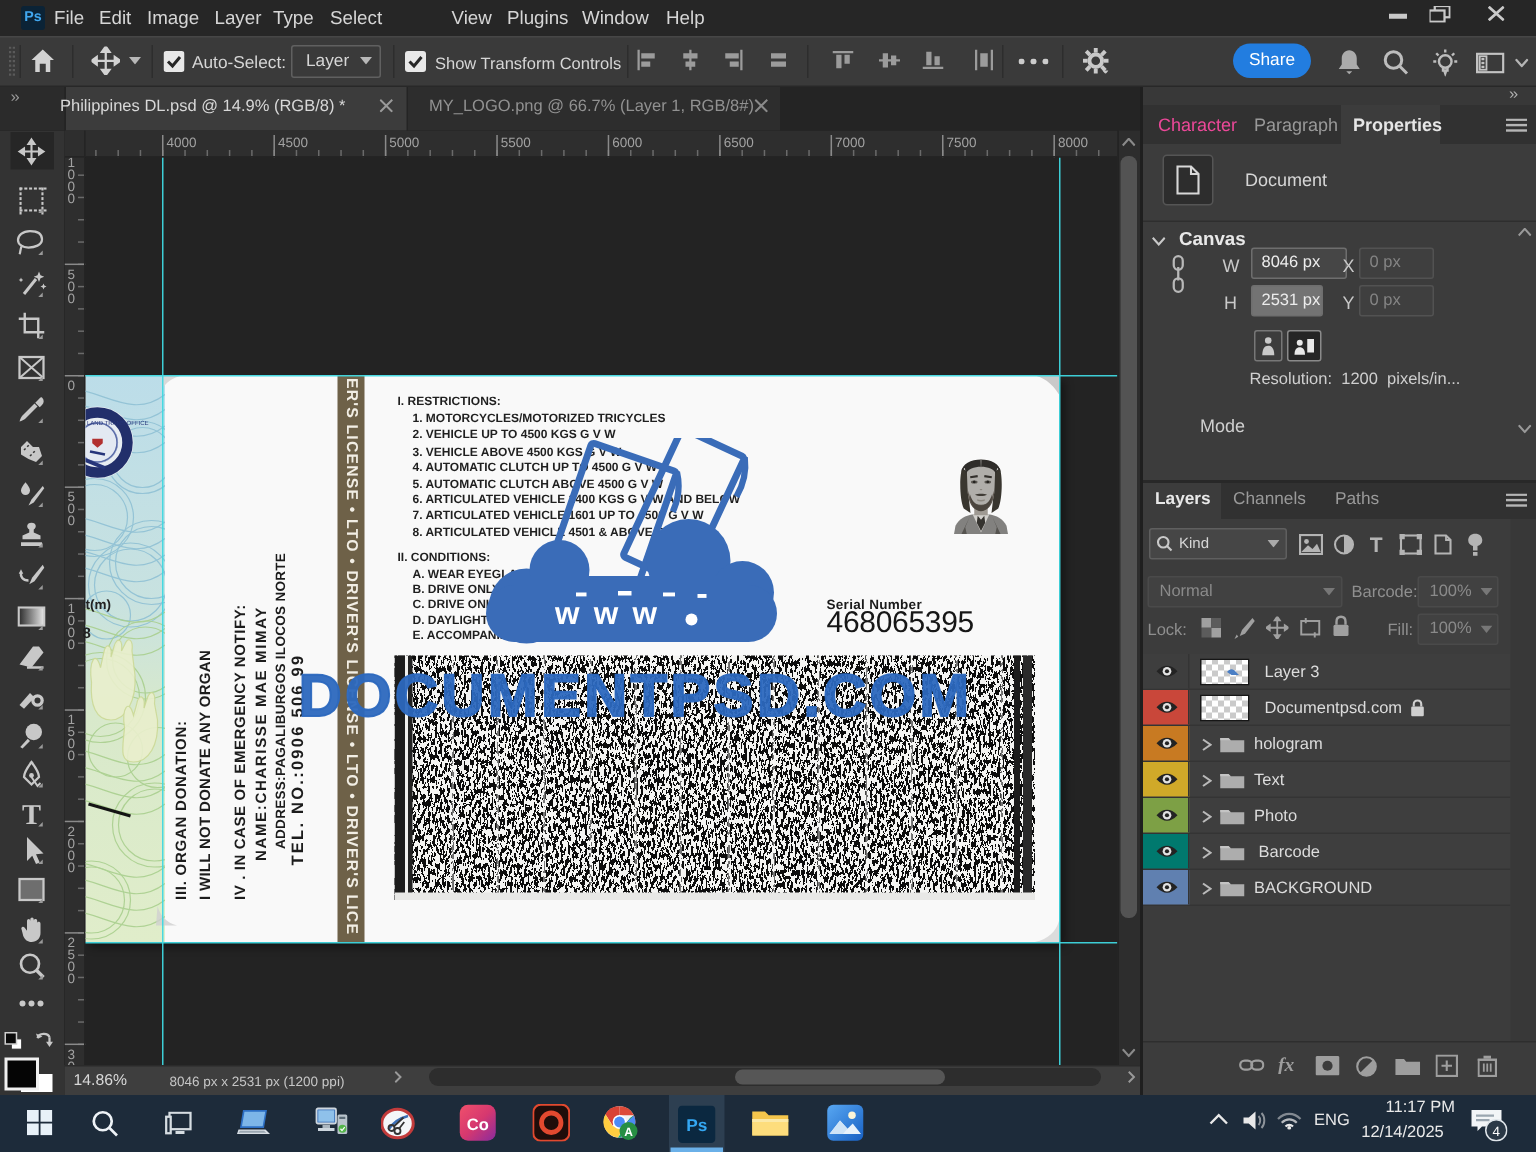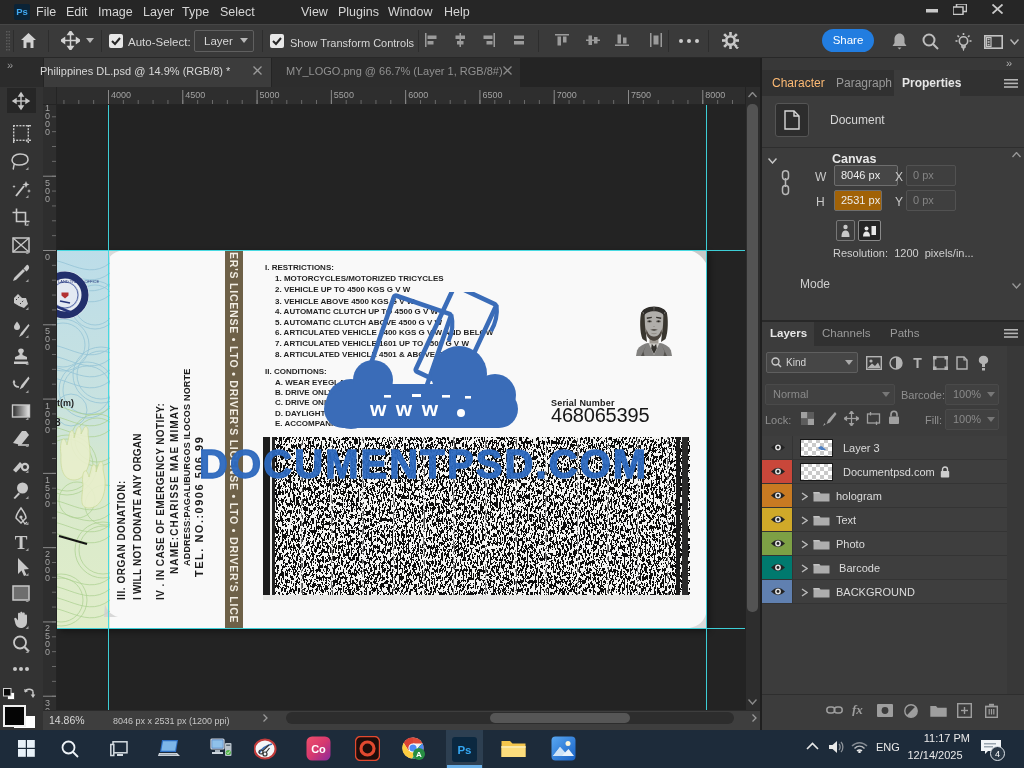--- a/index.html
+++ b/index.html
@@ -738,47 +738,47 @@
 <div class="abs" style="left:490px;top:713px;width:140px;height:10px;background:#565656;border-radius:5px;"></div>
 <svg class="abs" style="left:752px;top:714px;" width="5" height="8" viewBox="0 0 5 8">
       <path d="M0.5 0.5 L4 4 L0.5 7.5" stroke="#9a9a9a" stroke-width="1.3" fill="none"></path>
     </svg>
 <div class="abs" style="left:760px;top:58px;width:2px;height:672px;background:#1f1f1f;"></div>
 <div class="abs" style="left:762px;top:58px;width:262px;height:672px;background:#3c3c3c;"></div>
 <div class="abs" style="left:762px;top:58px;width:262px;height:12px;background:#383838;"></div>
 <div class="txt" style="left:1006px;top:57px;font-size:11px;color:#b0b0b0;font-weight:normal;">»</div>
 <div class="abs" style="left:762px;top:70px;width:262px;height:26px;background:#313131;"></div>
 <div class="abs" style="left:894px;top:70px;width:66px;height:26px;background:#3c3c3c;"></div>
-<div class="txt" style="left:772px;top:76px;font-size:12px;color:#fdba74;font-weight:normal;">Character</div>
+<div class="txt" style="left:772px;top:76px;font-size:12px;color:#ec4899;font-weight:normal;">Character</div>
 <div class="txt" style="left:836px;top:76px;font-size:12px;color:#999999;font-weight:normal;">Paragraph</div>
 <div class="txt" style="left:902px;top:76px;font-size:12px;color:#e6e6e6;font-weight:bold;text-align:center;">Properties</div>
 <svg class="abs" style="left:1004px;top:79px;" width="14" height="9" viewBox="0 0 14 9">
       <g fill="#b5b5b5">
         <rect y="0" width="14" height="1.6"></rect>
         <rect y="3.6" width="14" height="1.6"></rect>
         <rect y="7.2" width="14" height="1.6"></rect>
       </g>
     </svg>
 <div class="abs" style="left:775px;top:103px;width:34px;height:34px;background:#2d2d2d;border:1px solid #555;border-radius:3px;"></div>
 <svg class="abs" style="left:783px;top:110px;" width="18" height="20" viewBox="0 0 18 20">
       <path d="M2 1 h9 l5 5 v13 h-14 z" fill="none" stroke="#d8d8d8" stroke-width="1.4"></path>
       <path d="M11 1 v5 h5" fill="none" stroke="#d8d8d8" stroke-width="1.4"></path>
     </svg>
 <div class="txt" style="left:830px;top:113px;font-size:12px;color:#d6d6d6;font-weight:normal;">Document</div>
 <div class="abs" style="left:762px;top:147px;width:262px;height:1px;background:#2e2e2e;"></div>
 <svg class="abs" style="left:768px;top:158px;" width="9" height="6" viewBox="0 0 9 6">
       <path d="M0.5 0.5 L4.5 5 L8.5 0.5" stroke="#c9c9c9" stroke-width="1.4" fill="none"></path>
     </svg>
-<div class="txt" style="left:786px;top:152px;font-size:12.5px;color:#e8e8e8;font-weight:bold;margin-left:46px;">Canvas</div>
+<div class="txt" style="left:786px;top:152px;font-size:12.5px;color:#e8e8e8;font-weight:bold;">Canvas</div>
 <div class="txt" style="left:815px;top:170px;font-size:12px;color:#c9c9c9;font-weight:normal;">W</div>
 <div class="abs" style="left:834px;top:165px;width:64px;height:21px;background:#464646;border:1px solid #6e6e6e;border-radius:2px;color:#ececec;font-size:11px;line-height:19px;padding-left:6px">8046 px</div>
 <div class="txt" style="left:895px;top:170px;font-size:12px;color:#c9c9c9;font-weight:normal;">X</div>
 <div class="abs" style="left:906px;top:165px;width:50px;height:21px;background:#3f3f3f;border:1px solid #525252;border-radius:2px;color:#848484;font-size:11px;line-height:19px;padding-left:6px">0 px</div>
 <div class="txt" style="left:816px;top:195px;font-size:12px;color:#c9c9c9;font-weight:normal;">H</div>
-<div class="abs" style="left:834px;top:190px;width:48px;height:21px;background:#a16207;border:1px solid #6e6e6e;border-radius:2px;color:#ececec;font-size:11px;line-height:19px;padding-left:6px">2531 px</div>
+<div class="abs" style="left:834px;top:190px;width:48px;height:21px;background:#737373;border:1px solid #6e6e6e;border-radius:2px;color:#ececec;font-size:11px;line-height:19px;padding-left:6px">2531 px</div>
 <div class="txt" style="left:895px;top:195px;font-size:12px;color:#c9c9c9;font-weight:normal;">Y</div>
 <div class="abs" style="left:906px;top:190px;width:50px;height:21px;background:#3f3f3f;border:1px solid #525252;border-radius:2px;color:#848484;font-size:11px;line-height:19px;padding-left:6px">0 px</div>
 <svg class="abs" style="left:779px;top:170px;" width="13" height="26" viewBox="0 0 13 26">
       <g stroke="#b8b8b8" stroke-width="1.5" fill="none">
         <rect x="3.5" y="0.8" width="6" height="9" rx="3"></rect>
         <rect x="3.5" y="15.5" width="6" height="9" rx="3"></rect>
         <line x1="6.5" y1="8" x2="6.5" y2="17"></line>
       </g>
     </svg>
 <div class="abs" style="left:836px;top:220px;width:19px;height:21px;background:#3c3c3c;border:1px solid #777;border-radius:2px;"></div>

